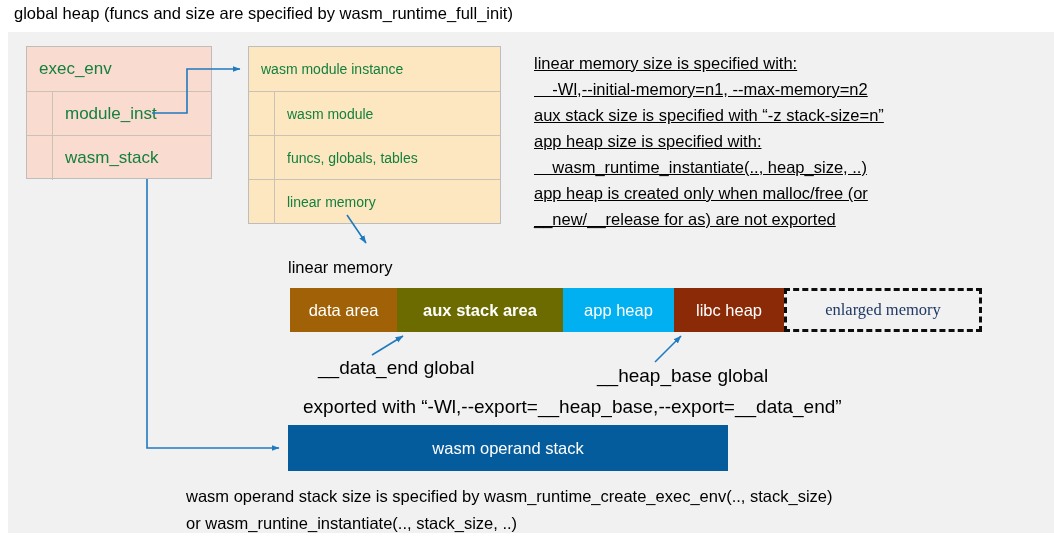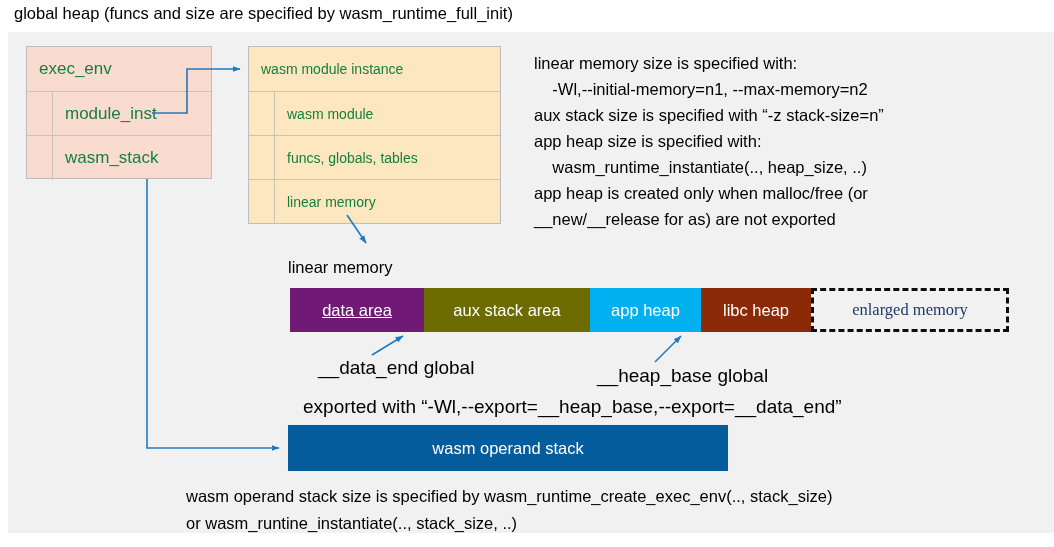--- a/index.html
+++ b/index.html
@@ -78,20 +78,21 @@
 
   
   .notes {
     position: absolute;
     left: 534px;
     top: 50px;
     font-size: 16.5px;
     line-height: 26px;
     color: #000000;
     white-space: pre;
+    text-decoration: underline;
   }
   .bottom-note {
     position: absolute;
     left: 186px;
     top: 483px;
     font-size: 16.5px;
     line-height: 27px;
     color: #000000;
     white-space: pre;
   }
@@ -206,22 +207,22 @@
   <div class="notes">linear memory size is specified with:
     -Wl,--initial-memory=n1, --max-memory=n2
 aux stack size is specified with “-z stack-size=n”
 app heap size is specified with:
     wasm_runtime_instantiate(.., heap_size, ..)
 app heap is created only when malloc/free (or
 __new/__release for as) are not exported</div>
 
   <div class="lm-label">linear memory</div>
   <div class="membar" id="membar">
-      <div class="seg" style="width: 134px; background: #701a75; text-decoration: underline;">data area</div>
-      <div class="seg" style="width: 166px; background: rgb(107, 107, 0);">aux stack area</div>
+      <div class="seg" style="width: 107px; background: #a16207;">data area</div>
+      <div class="seg" style="width: 166px; background: rgb(107, 107, 0); font-weight: bold;">aux stack area</div>
       <div class="seg" style="width: 111px; background: rgb(0, 176, 240);">app heap</div>
       <div class="seg" style="width: 110px; background: rgb(139, 42, 6); text-align: right;">libc heap</div>
       <div class="seg enlarged" style="width: 198px; font-family: Liberation Serif, serif;">enlarged memory</div>
     </div>
 
   <div class="ann data-end">__data_end global</div>
   <div class="ann heap-base">__heap_base global</div>
   <div class="ann exported">exported with “-Wl,--export=__heap_base,--export=__data_end”</div>
 
   <div class="opstack">

